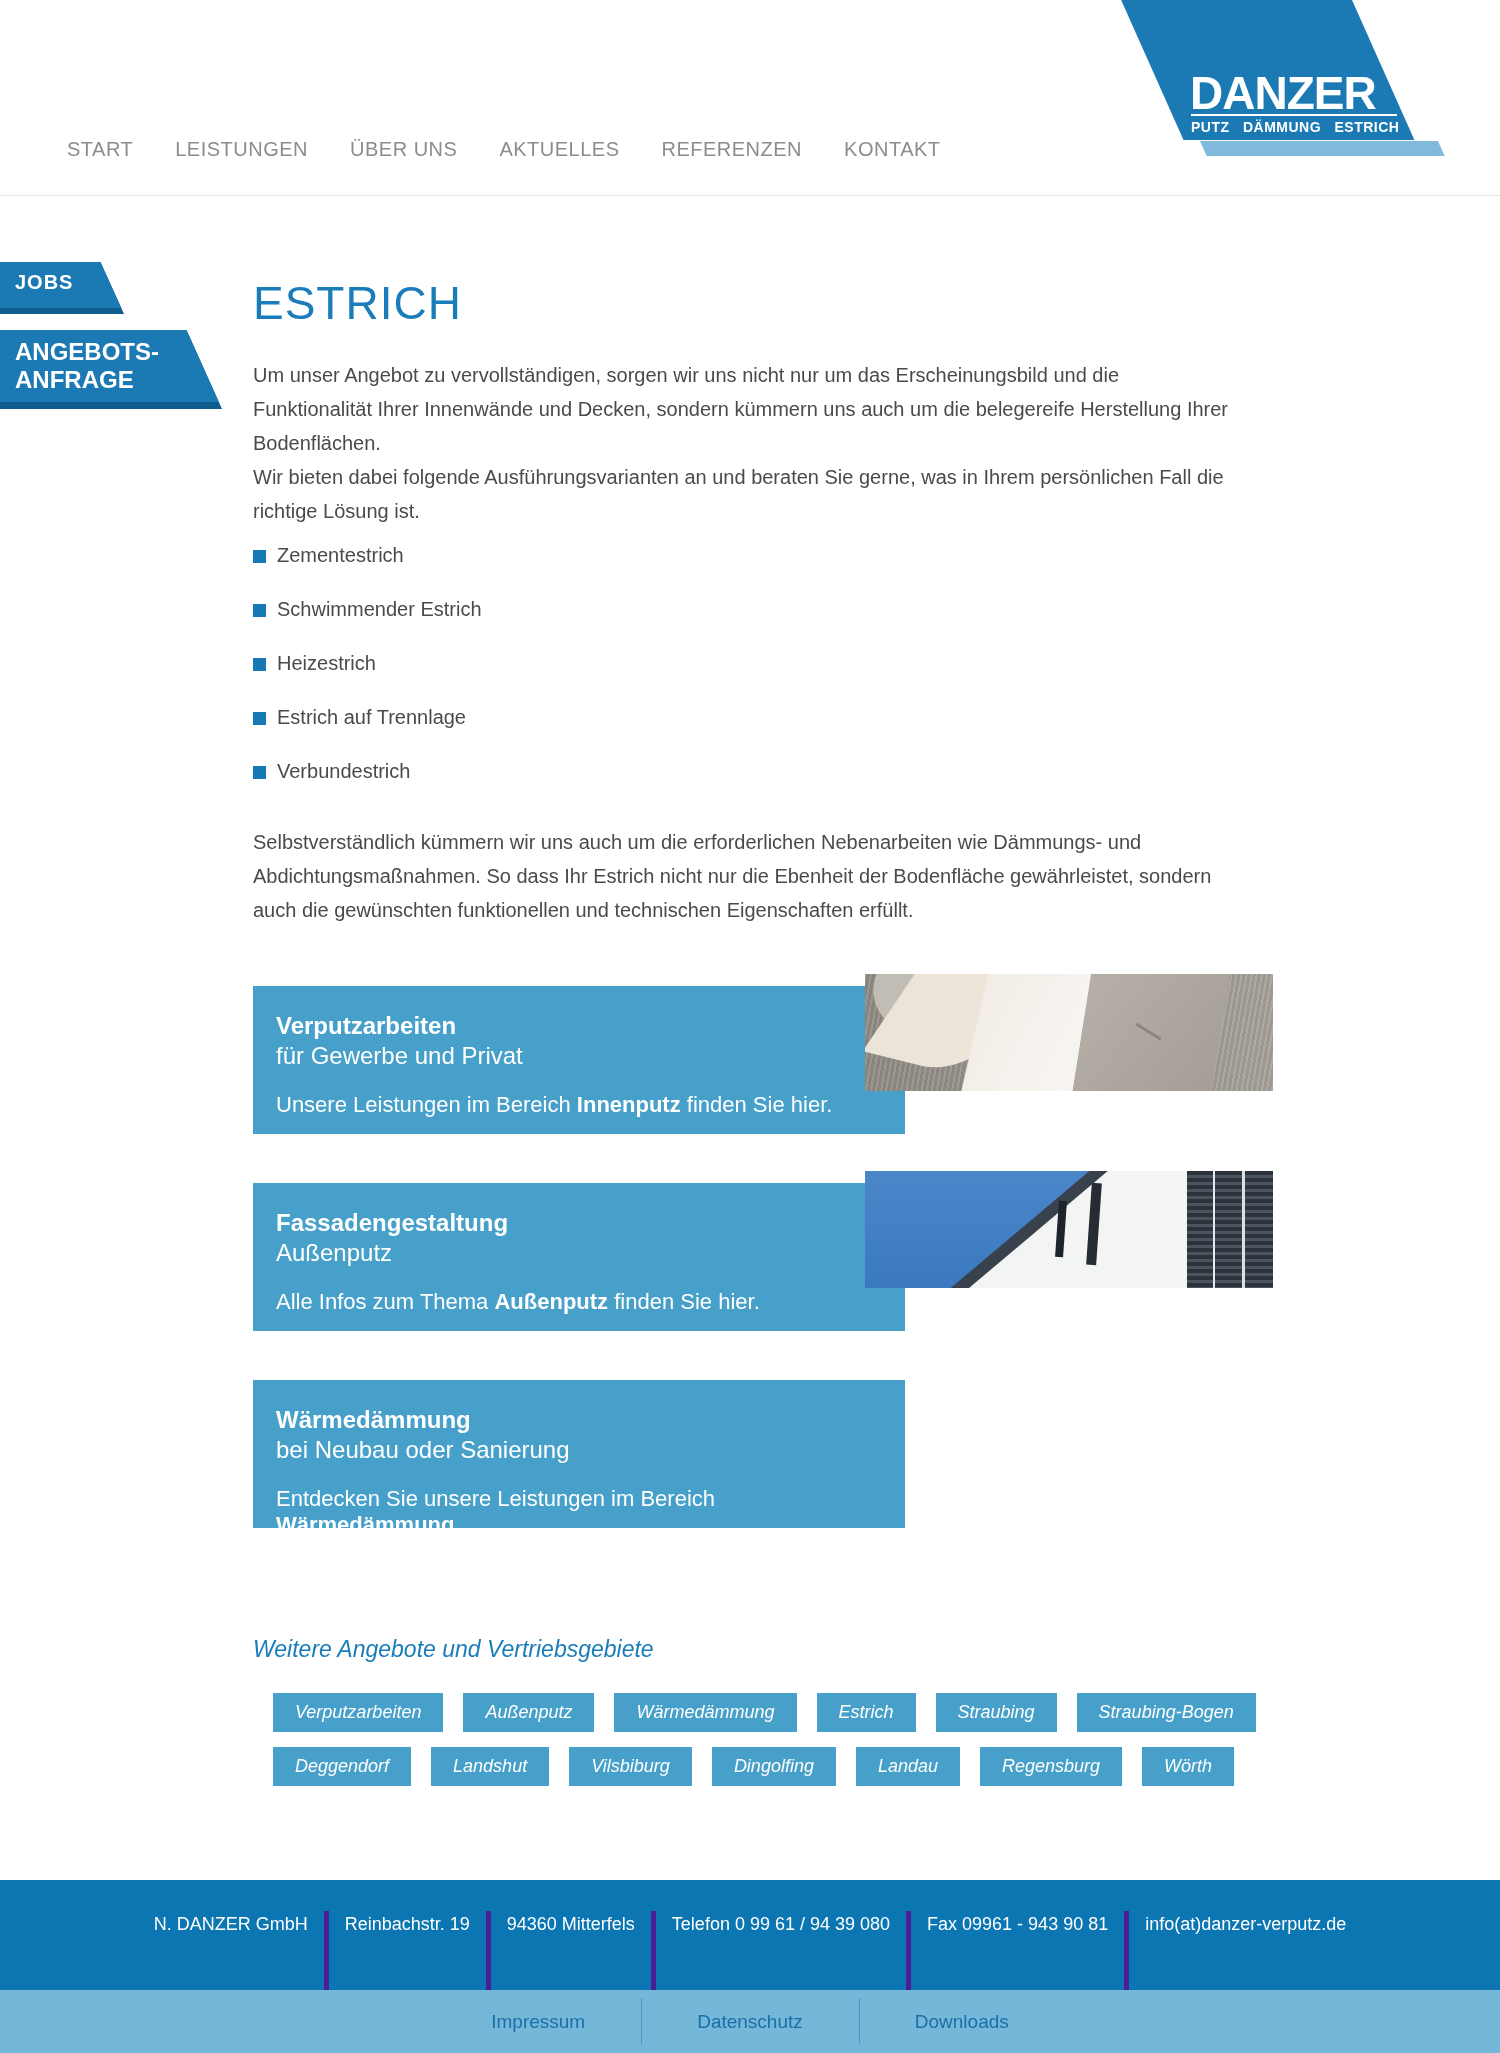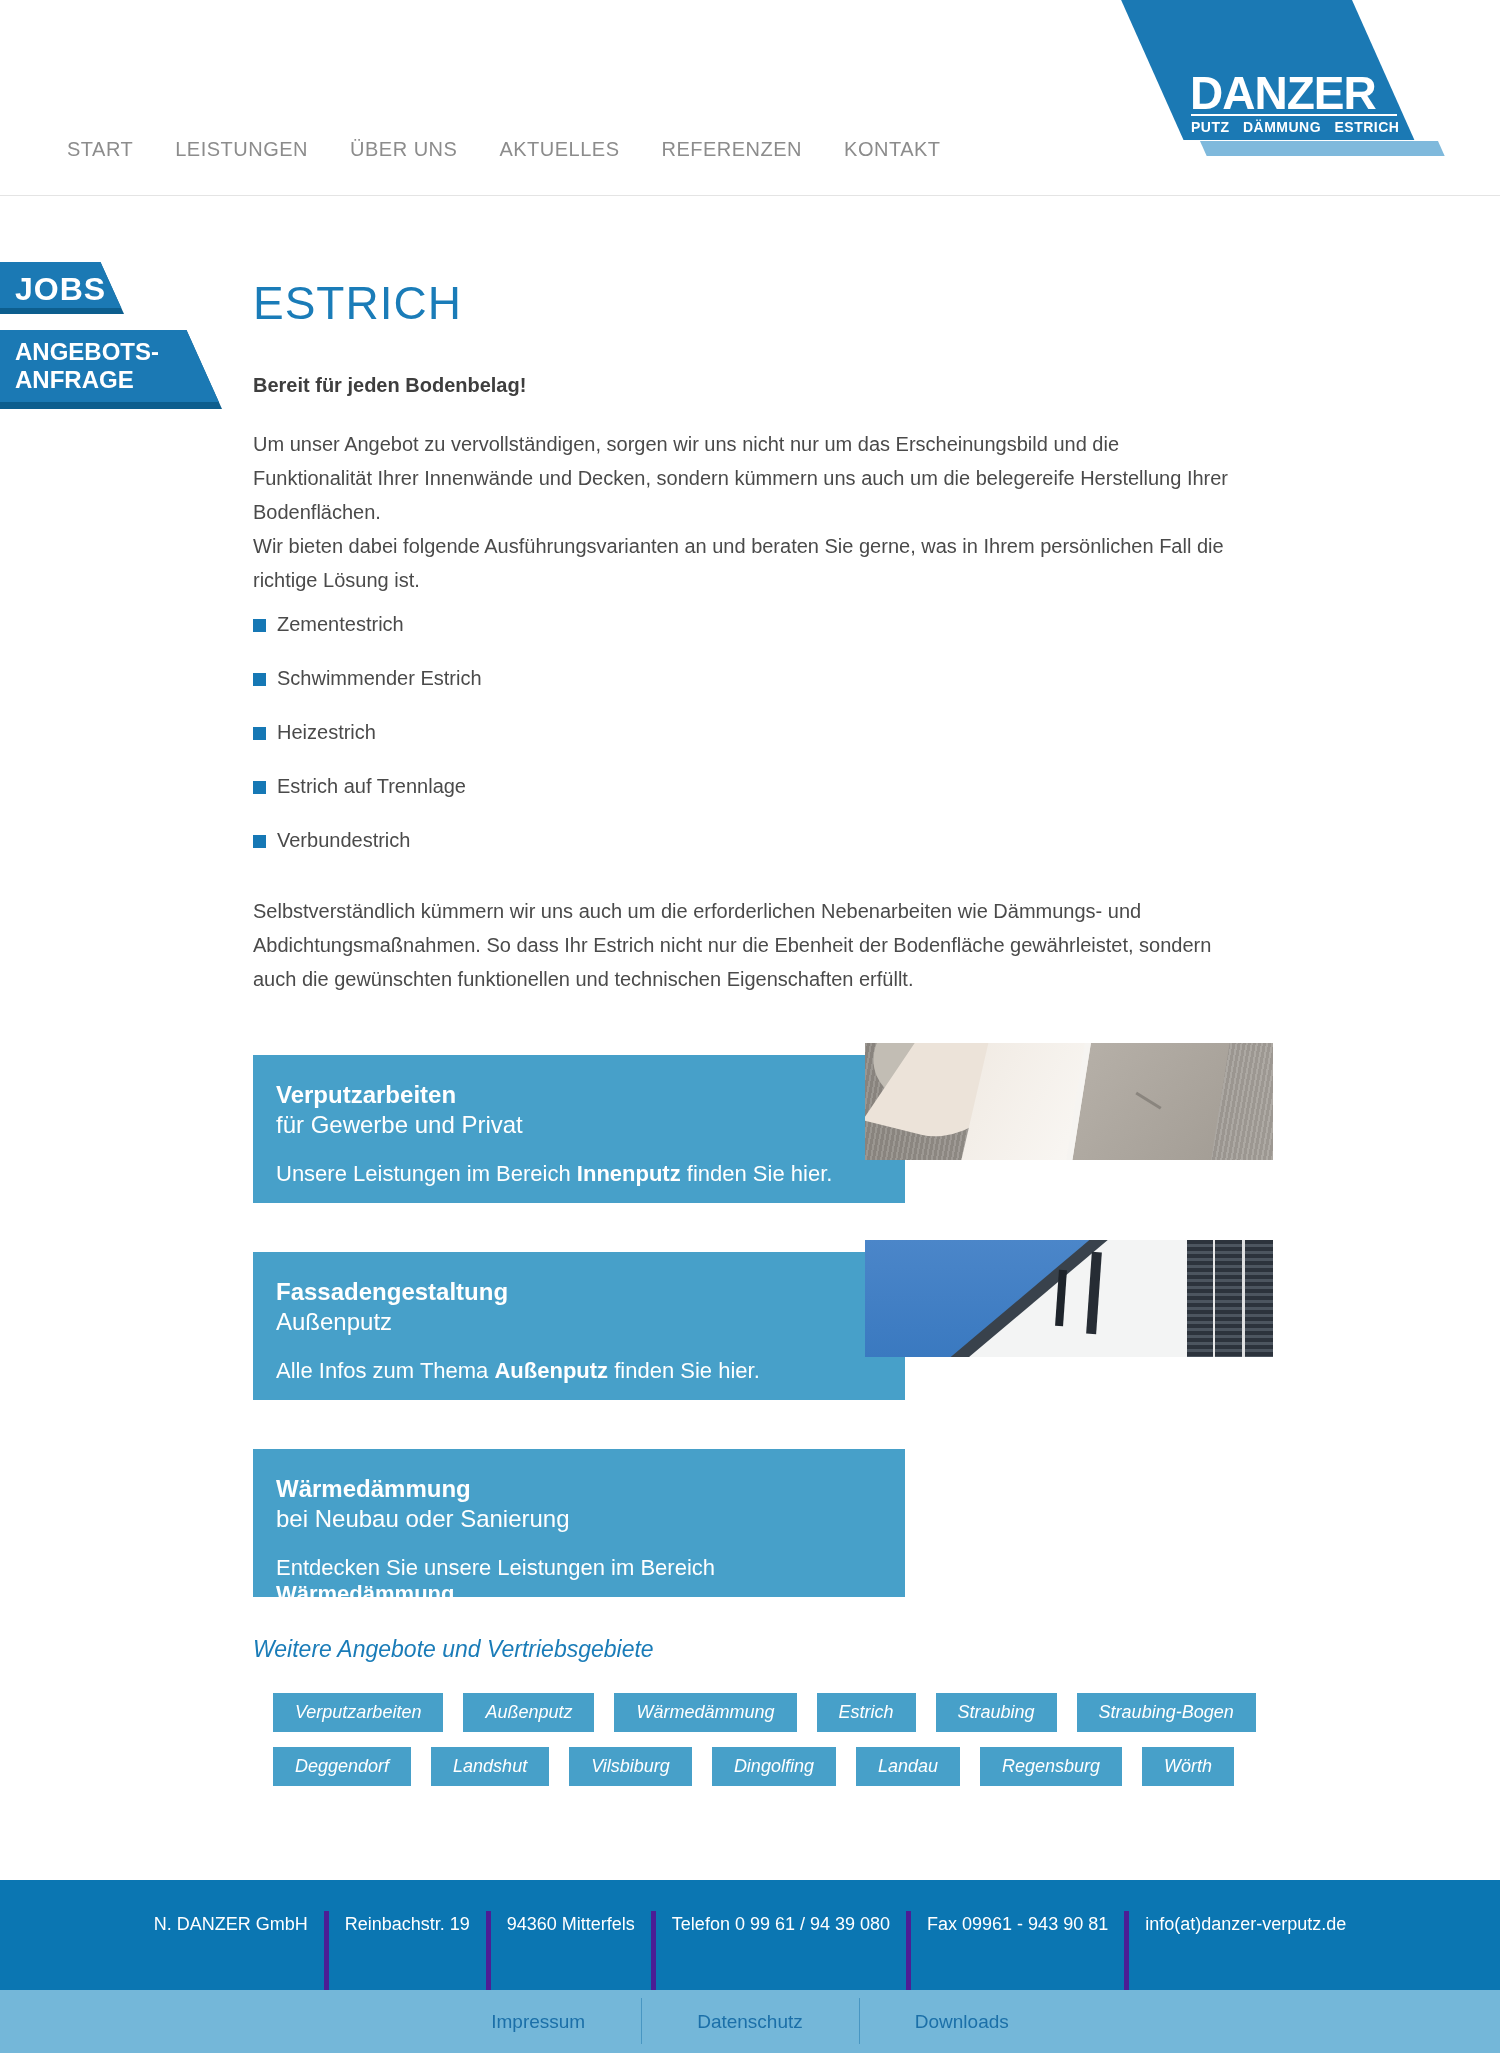--- a/index.html
+++ b/index.html
@@ -20,21 +20,21 @@
   .logo-name { position:absolute; left:72px; top:66px; font-size:46px; font-weight:bold; color:#fff; letter-spacing:-1px; white-space:nowrap; }
   .logo-rule { position:absolute; left:73px; top:114px; width:206px; height:2px; background:#fff; }
   .logo-tagline { position:absolute; left:73px; top:119px; font-size:14px; font-weight:bold; color:#fff; letter-spacing:.5px; word-spacing:9px; white-space:nowrap; }
   .logo-strip { position:absolute; left:82px; top:141px; width:238px; height:15px; background:#7fb9dc;
     transform:skewX(24deg); transform-origin:top left; }
 
   
   .side-tab { position:absolute; left:0; background:#0d5e8e; }
   .side-tab .inner { position:absolute; left:0; top:0; width:100%; background:#1b79b4; color:#fff; font-weight:bold; }
   .tab-jobs { top:262px; width:124px; height:52px; clip-path:polygon(0 0, 81% 0, 100% 100%, 0 100%); cursor:pointer; }
-  .tab-jobs .inner { height:46px; font-size:32px; letter-spacing:1px; padding:9px 0 0 15px; }
+  .tab-jobs .inner { height:46px; font-size:20px; letter-spacing:1px; padding:9px 0 0 15px; }
   .tab-angebot { top:330px; width:222px; height:79px; clip-path:polygon(0 0, 84% 0, 100% 100%, 0 100%); cursor:pointer; }
   .tab-angebot .inner { height:72px; font-size:24px; line-height:28px; padding:8px 0 0 15px; }
 
   
   .content { position:absolute; left:253px; top:278px; width:1020px; }
   h1.page-title { margin:0; font-size:46px; line-height:50px; font-weight:400; color:#1a7cb8; letter-spacing:1px; }
   .lead { margin:46px 0 0; font-size:20px; font-weight:bold; color:#3e3e3e; }
   .para { margin:30px 0 0; font-size:20px; line-height:34px; color:#4a4a4a; width:975px; }
   .para-2 { margin-top:42px; }
 
@@ -146,21 +146,20 @@
 </div>
 <div class="side-tab tab-angebot">
   <div class="inner">
     <div>ANGEBOTS-</div>
     <div>ANFRAGE</div>
   </div>
 </div>
 
 <main class="content">
   <h1 class="page-title">ESTRICH</h1>
-  <p class="lead">Bereit für jeden Bodenbelag!</p>
 
   <p class="para">
     <span>Um unser Angebot zu vervollständigen, sorgen wir uns nicht nur um das Erscheinungsbild und die Funktionalität Ihrer Innenwände und Decken, sondern kümmern uns auch um die belegereife Herstellung Ihrer Bodenflächen.</span><br>
     <span>Wir bieten dabei folgende Ausführungsvarianten an und beraten Sie gerne, was in Ihrem persönlichen Fall die richtige Lösung ist.</span>
   </p>
 
   <ul class="bullets">
 
   <li class="bullet-item"><span class="sq"></span><span>Zementestrich</span></li>
       <li class="bullet-item"><span class="sq"></span><span>Schwimmender Estrich</span></li>

